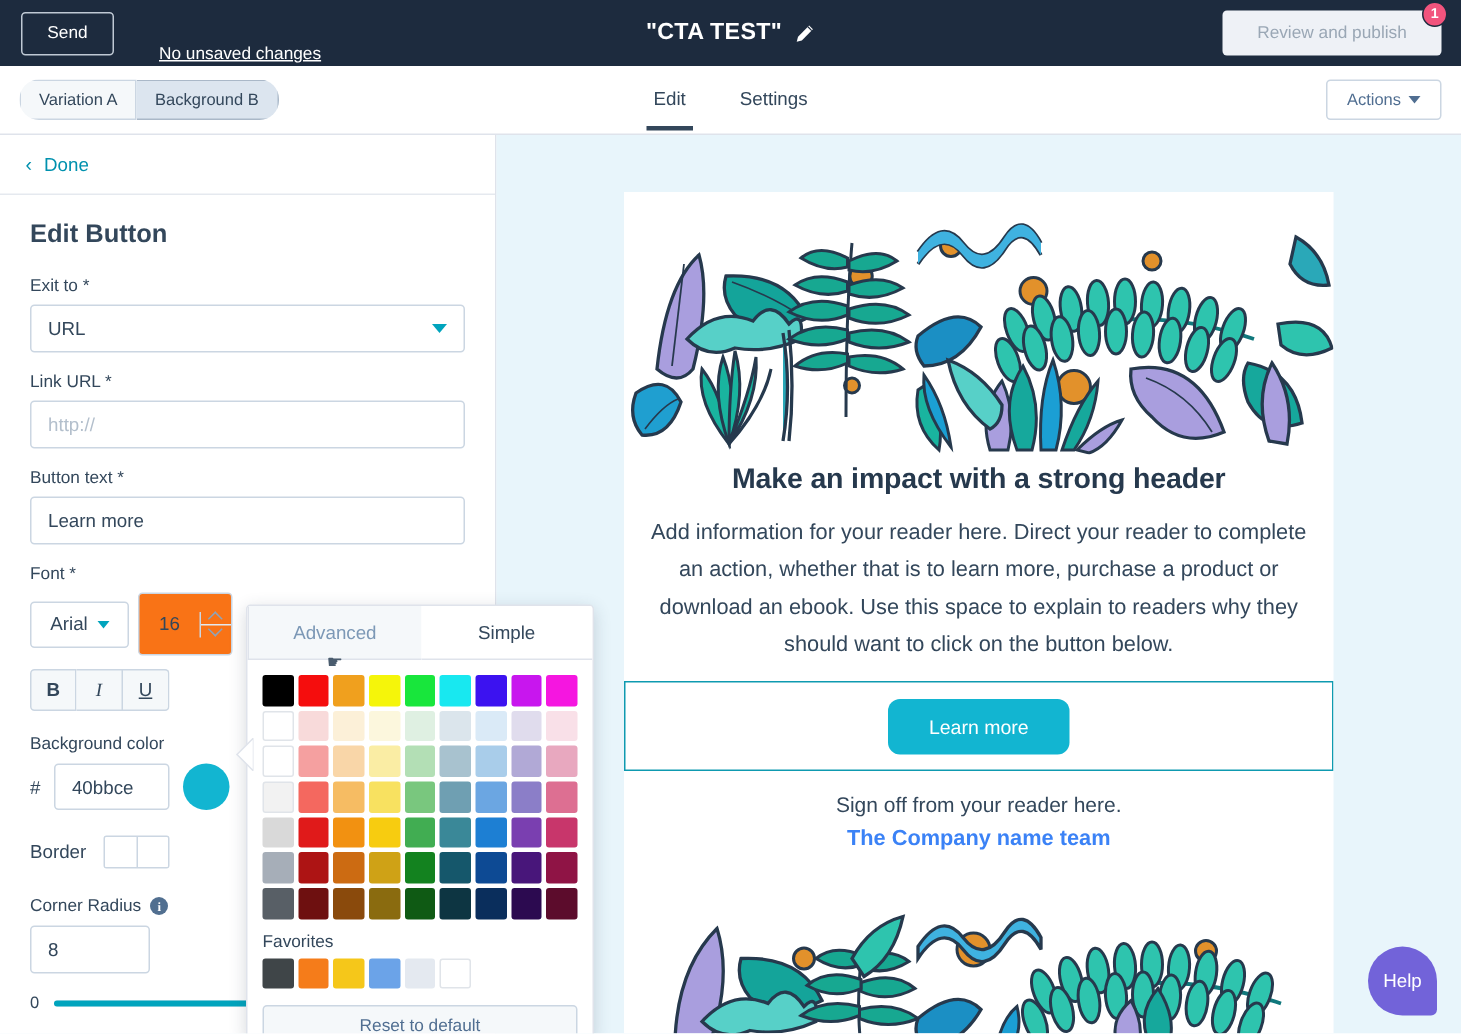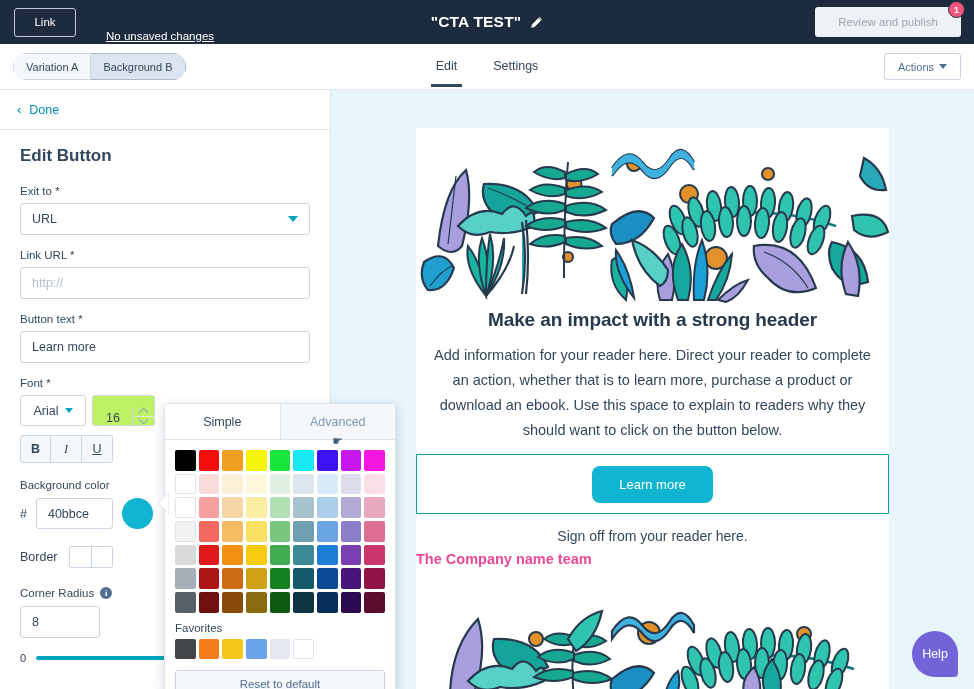--- a/index.html
+++ b/index.html
@@ -176,23 +176,23 @@
     width: 66px; height: 31px; border: 1px solid #cbd6e2; border-radius: 3px;
     display: flex; align-items: center; justify-content: center; gap: 6px;
     font-size: 12.5px; color: #33475b; background: #fff; cursor: pointer;
   }
   .caret-teal {
     width: 0; height: 0;
     border-left: 4px solid transparent; border-right: 4px solid transparent;
     border-top: 5px solid #00a4bd;
   }
   .size-stepper {
-    display: flex; align-items: flex-end;
-    border: 1px solid #cbd6e2; border-radius: 3px; height: 31px;
-    background: #bef264; overflow: hidden;
+    display: flex; align-items: center;
+    border: 1px solid #cbd6e2; border-radius: 3px; height: 42px;
+    background: #f97316; overflow: hidden;
   }
   .size-val { width: 40px; display: flex; align-items: center; justify-content: center; font-size: 12.5px; color: #33475b; }
   .step-col { width: 21px; border-left: 1px solid #cbd6e2; display: flex; flex-direction: column; }
   .step-btn { flex: 1; display: flex; align-items: center; justify-content: center; cursor: pointer; }
   .step-btn + .step-btn { border-top: 1px solid #e3e9ef; }
   .chevup, .chevdn { width: 8px; height: 8px; position: relative; }
   .chevup::after, .chevdn::after {
     content: ""; position: absolute; left: 0; top: 1px;
     width: 6px; height: 6px; border-left: 1.5px solid #8fa3b8; border-top: 1.5px solid #8fa3b8;
   }
@@ -336,40 +336,40 @@
     display: flex; align-items: center; justify-content: center;
   }
   .cta-btn {
     background: #12b5d1; color: #ffffff;
     font-size: 13px;
     padding: 11px 27px;
     border-radius: 8px; border: none;
     cursor: pointer;
   }
   .signoff { text-align: center; color: #33475b; font-size: 14px; margin-top: 14px; }
-  .signoff-bold { color: #ec4899; font-size: 14.5px; font-weight: bold; margin-top: 7px; }
+  .signoff-bold { text-align: center; color: #3b82f6; font-size: 14.5px; font-weight: bold; margin-top: 7px; }
 
   
   .help-btn {
     position: absolute; right: 16px; bottom: 12px;
     width: 46px; height: 46px;
     background: #7263d9;
     border-radius: 23px 23px 4px 23px;
     color: #ffffff; font-size: 12.5px;
     display: flex; align-items: center; justify-content: center;
     cursor: pointer; z-index: 30;
   }
 </style>
 </head>
 <body>
 
 <div class="app">
 
   <div class="topbar">
-    <div class="exit-btn">Link</div>
+    <div class="exit-btn">Send</div>
     <div class="unsaved">No unsaved changes</div>
 
     <div class="doc-title-wrap">
       <span class="doc-title">"CTA TEST"</span>
       <svg class="pencil-icon" viewBox="0 0 16 16">
         <path d="M11.6 1.3 14.7 4.4 5.6 13.5 1.4 14.6 2.5 10.4z" fill="#ffffff"></path>
         <path d="M10.6 2.3 13.7 5.4" stroke="#1d2b3e" stroke-width="1" fill="none"></path>
       </svg>
     </div>
 
@@ -475,25 +475,25 @@
         </div>
       </div>
     </div>
   </div>
 
   <svg class="cp-arrow" viewBox="0 0 12 22">
     <path d="M12 0 L1 11 L12 22 Z" fill="#ffffff" stroke="#dfe3eb" stroke-width="1"></path>
   </svg>
   <div class="colorpicker">
     <div class="cp-tabs">
-      <div class="cp-tab">Simple</div>
       <div class="cp-tab inactive">
         <span>Advanced</span>
         <span class="cursor-glyph">☛</span>
       </div>
+      <div class="cp-tab">Simple</div>
     </div>
     <div class="cp-grid">
         <div class="sw" style="background: rgb(0, 0, 0);"></div>
         <div class="sw" style="background: rgb(245, 13, 13);"></div>
         <div class="sw" style="background: rgb(240, 160, 30);"></div>
         <div class="sw" style="background: rgb(245, 245, 10);"></div>
         <div class="sw" style="background: rgb(24, 230, 60);"></div>
         <div class="sw" style="background: rgb(24, 232, 240);"></div>
         <div class="sw" style="background: rgb(60, 18, 240);"></div>
         <div class="sw" style="background: rgb(200, 22, 238);"></div>

